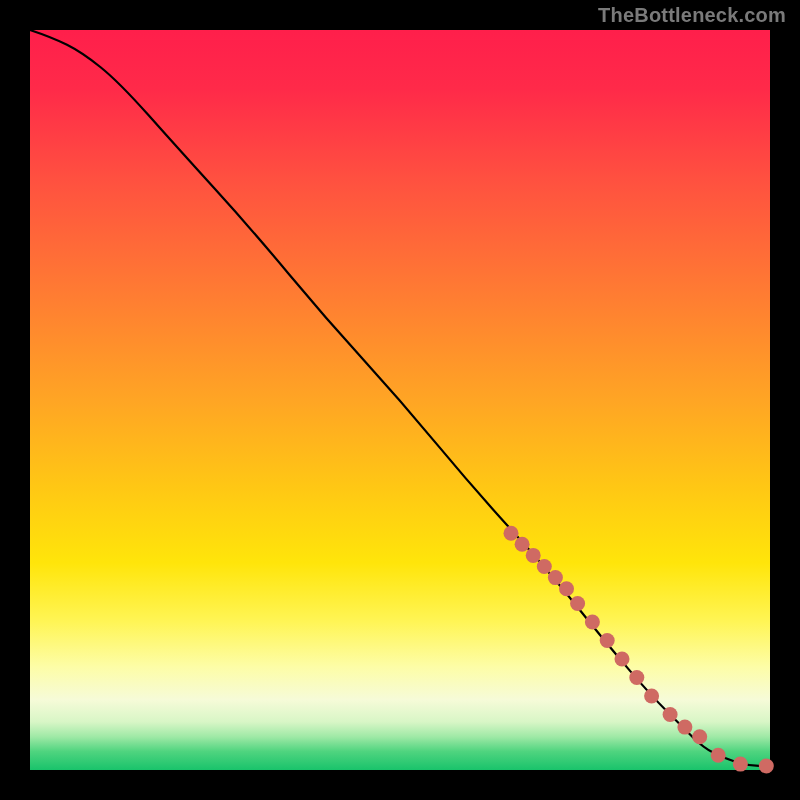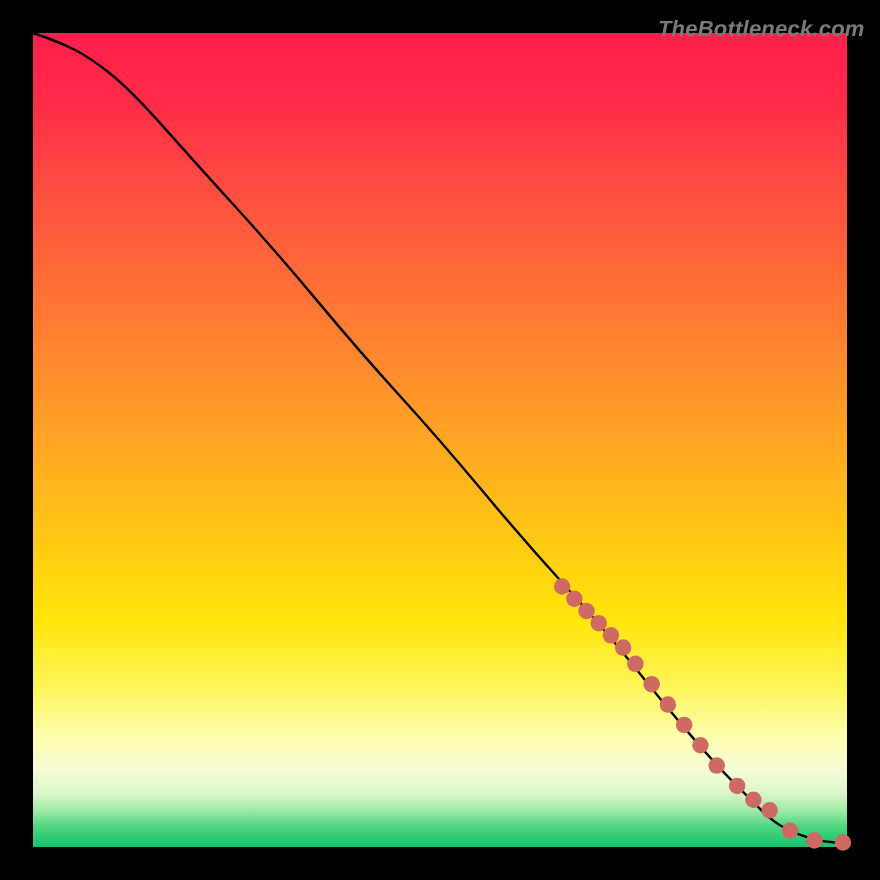--- a/index.html
+++ b/index.html
@@ -15,28 +15,27 @@
     width: 800px;
     height: 800px;
   }
   svg {
     position: absolute;
     top: 0;
     left: 0;
   }
   .watermark {
     position: absolute;
-    top: 16px;
+    top: 4px;
     right: 14px;
     font-family: Arial, Helvetica, sans-serif;
     font-size: 20px;
     font-weight: 600;
     color: #7a7a7a;
     letter-spacing: 0.2px;
-    font-style: italic;
   }
 </style>
 </head>
 <body>
 
 <div class="stage">
   <svg id="svg" width="800" height="800" viewBox="0 0 800 800">
       <defs>
         <linearGradient id="grad" x1="0" y1="0" x2="0" y2="1">
           <stop offset="0%" stop-color="#ff1f4b"></stop>

